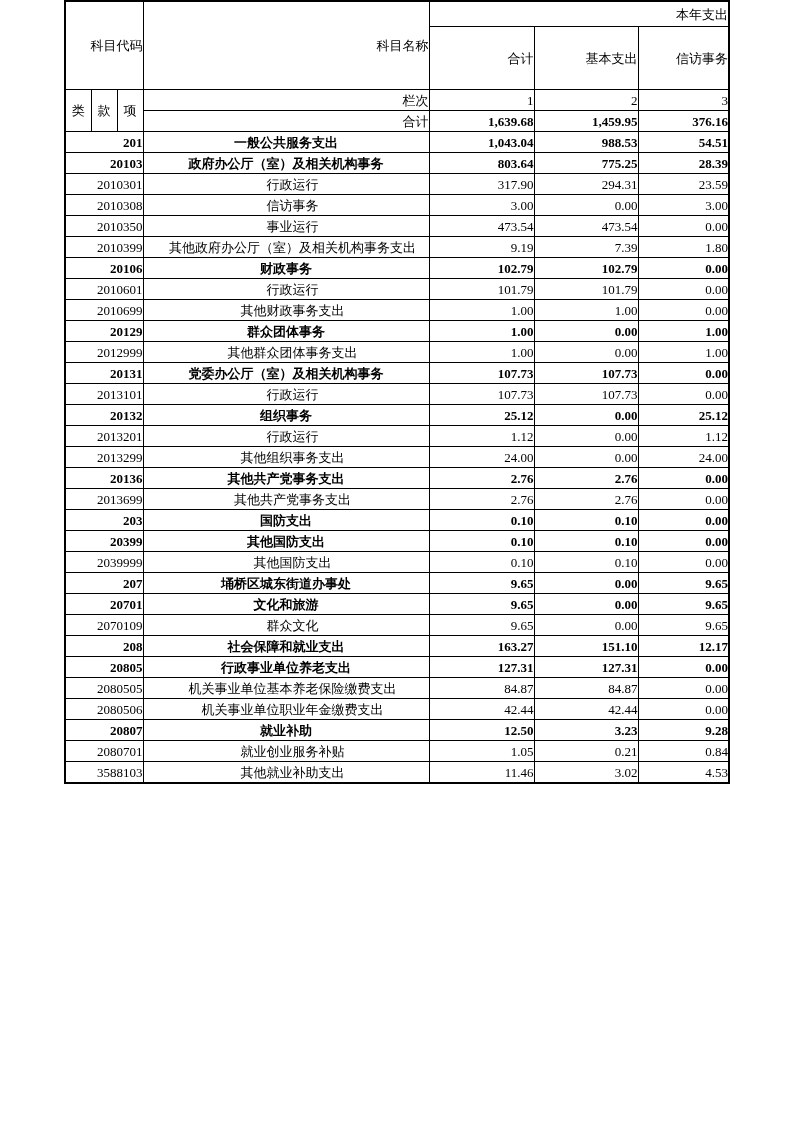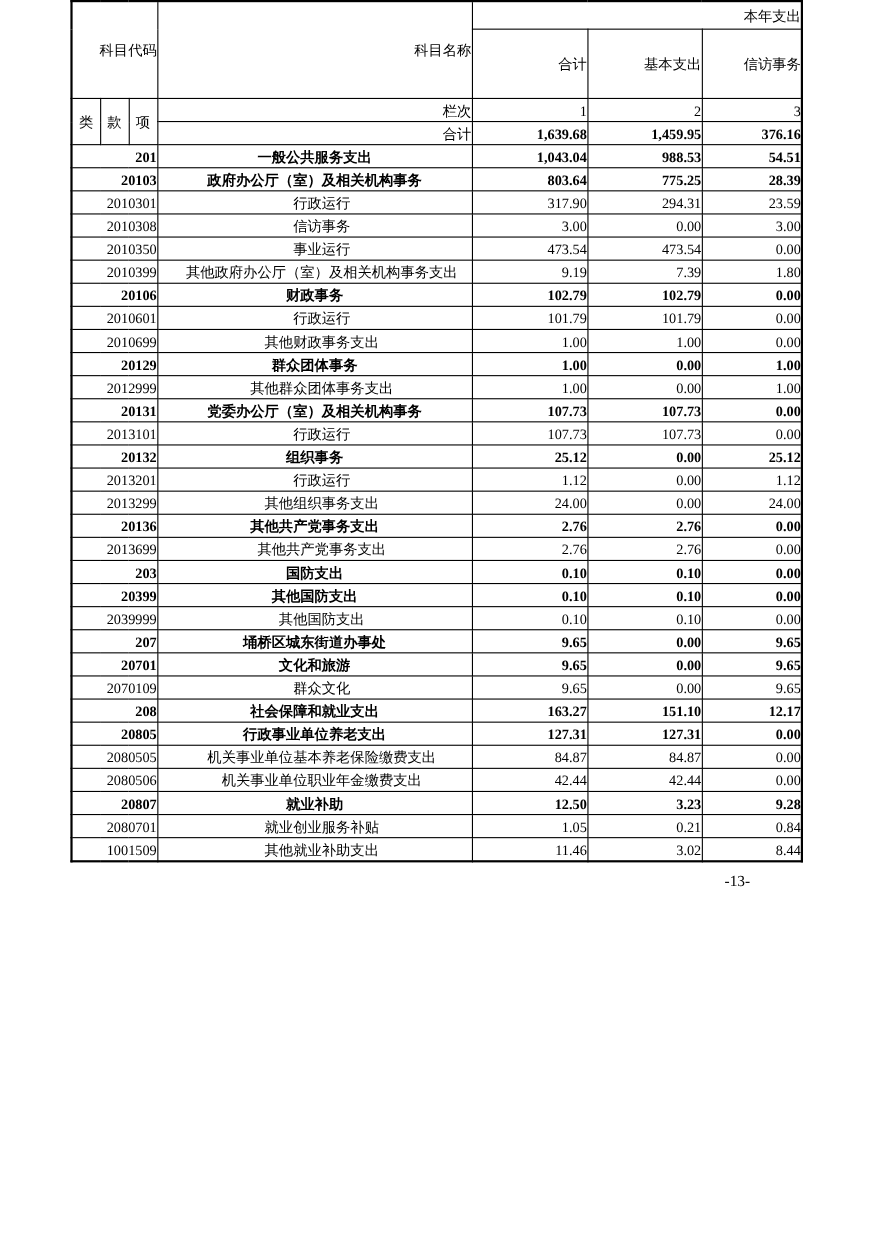--- a/index.html
+++ b/index.html
@@ -332,25 +332,24 @@
             <td class="num">9.28</td>
           </tr>
           <tr>
             <td class="code" colspan="3">2080701</td>
             <td class="name indent">就业创业服务补贴</td>
             <td class="num">1.05</td>
             <td class="num">0.21</td>
             <td class="num">0.84</td>
           </tr>
           <tr>
-            <td class="code" colspan="3">1001509</td>
+            <td class="code" colspan="3">3588103</td>
             <td class="name indent">其他就业补助支出</td>
             <td class="num">11.46</td>
             <td class="num">3.02</td>
-            <td class="num">8.44</td>
+            <td class="num">4.53</td>
           </tr>
         </tbody>
     </table>
 
-    <div class="page-number">-13-</div>
 
   </div>
 </div>
 
 </body></html>

